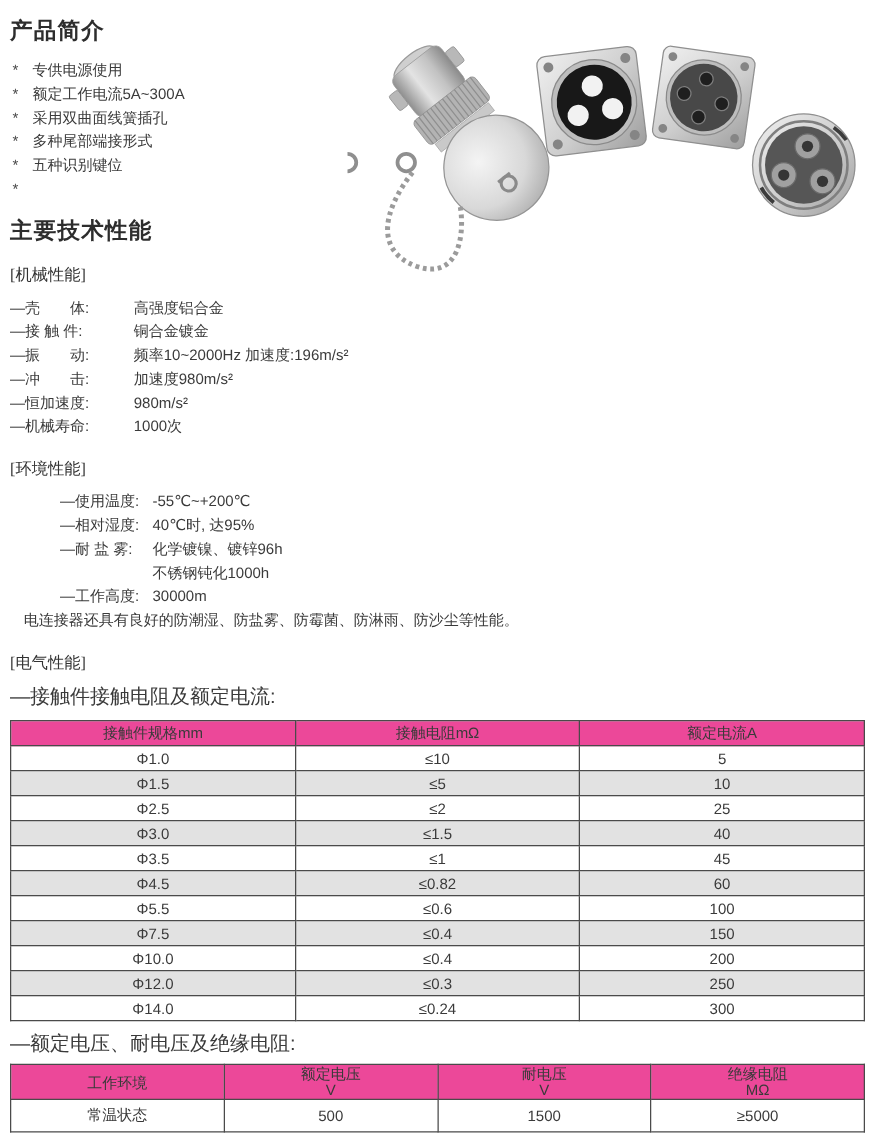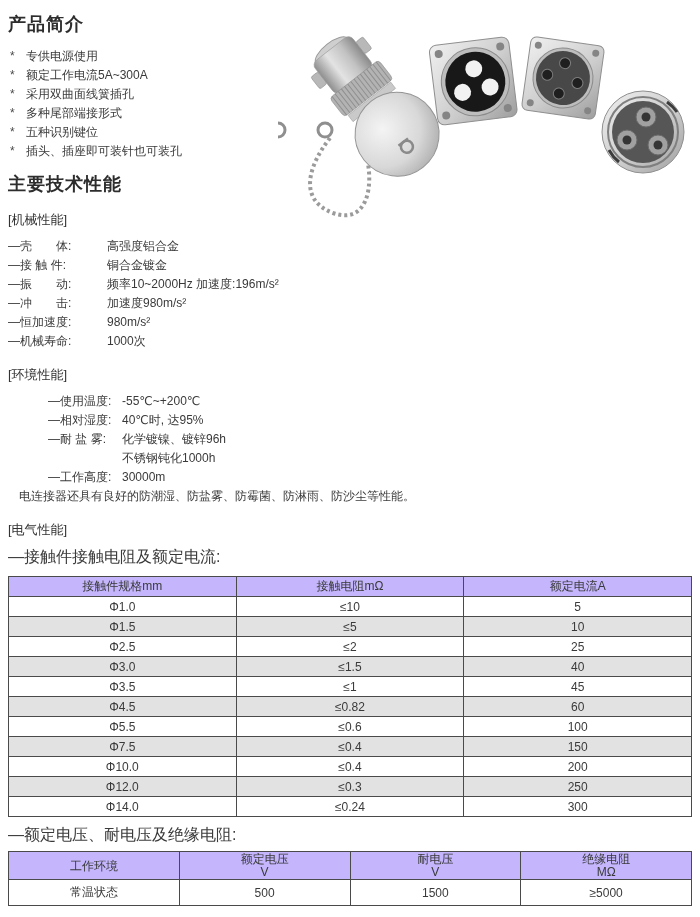--- a/index.html
+++ b/index.html
@@ -16,34 +16,34 @@
   .h-big { font-size: 18px; font-weight: bold; color: #2d2d2d; letter-spacing: 1px; }
 
   ul.features { list-style: none; margin: 11px 0 0 2px; font-size: 12px; }
   ul.features li { display: flex; line-height: 19px; }
   ul.features .mk { width: 16px; color: #4a4a4a; }
 
   .photos { position: absolute; left: 278px; top: 14px; width: 422px; height: 224px; }
 
   .tech-title { margin-top: 11px; }
 
-  .sec-head { font-size: 13px; margin-top: 15px; color: #333; }
+  .sec-head { font-size: 13px; margin-top: 15px; color: #333; font-family: Liberation Serif, serif; }
 
   .spec { margin-top: 8px; font-size: 12px; }
   .spec-row { display: flex; line-height: 19px; }
   .mech .lab { width: 99px; flex: 0 0 99px; }
   .env  .lab { width: 74px; flex: 0 0 74px; margin-left: 40px; }
   .env-note { font-size: 12px; line-height: 19px; padding-left: 11px; }
 
   .sub { font-size: 16px; margin-top: 8px; }
 
   table { border-collapse: collapse; width: 684px; table-layout: fixed;
           font-size: 12px; color: #3a3a3a; text-align: center; }
   th, td { border: 1px solid #4a4a4a; font-weight: normal; }
-  thead th { background: #c4b5fd; }
+  thead th { background: #ec4899; }
   tbody tr:nth-child(even) td { background: #e2e2e2; }
 
   .t1 { margin-top: 8px; }
   .t1 th, .t1 td { height: 20px; padding: 0; }
 
   .t2 { margin-top: 5px; }
   .t2 th { height: 27px; padding: 0; line-height: 14px; }
   .t2 td { height: 26px; padding: 0; }
   .t2 .unit { line-height: 13px; }
 </style>
@@ -70,21 +70,20 @@
     <li>
         <span class="mk">*</span>
         <span>多种尾部端接形式</span>
       </li>
     <li>
         <span class="mk">*</span>
         <span>五种识别键位</span>
       </li>
     <li>
         <span class="mk">*</span>
-        <span>插头、插座即可装针也可装孔</span>
       </li>
   </ul>
 
   <div class="photos">
     <svg width="422" height="224" viewBox="0 0 422 224">
       <defs>
         <radialGradient id="capGrad" cx="40%" cy="35%" r="75%">
           <stop offset="0%" stop-color="#f4f4f4"></stop>
             <stop offset="60%" stop-color="#d8d8d8"></stop>
             <stop offset="100%" stop-color="#a8a8a8"></stop>

